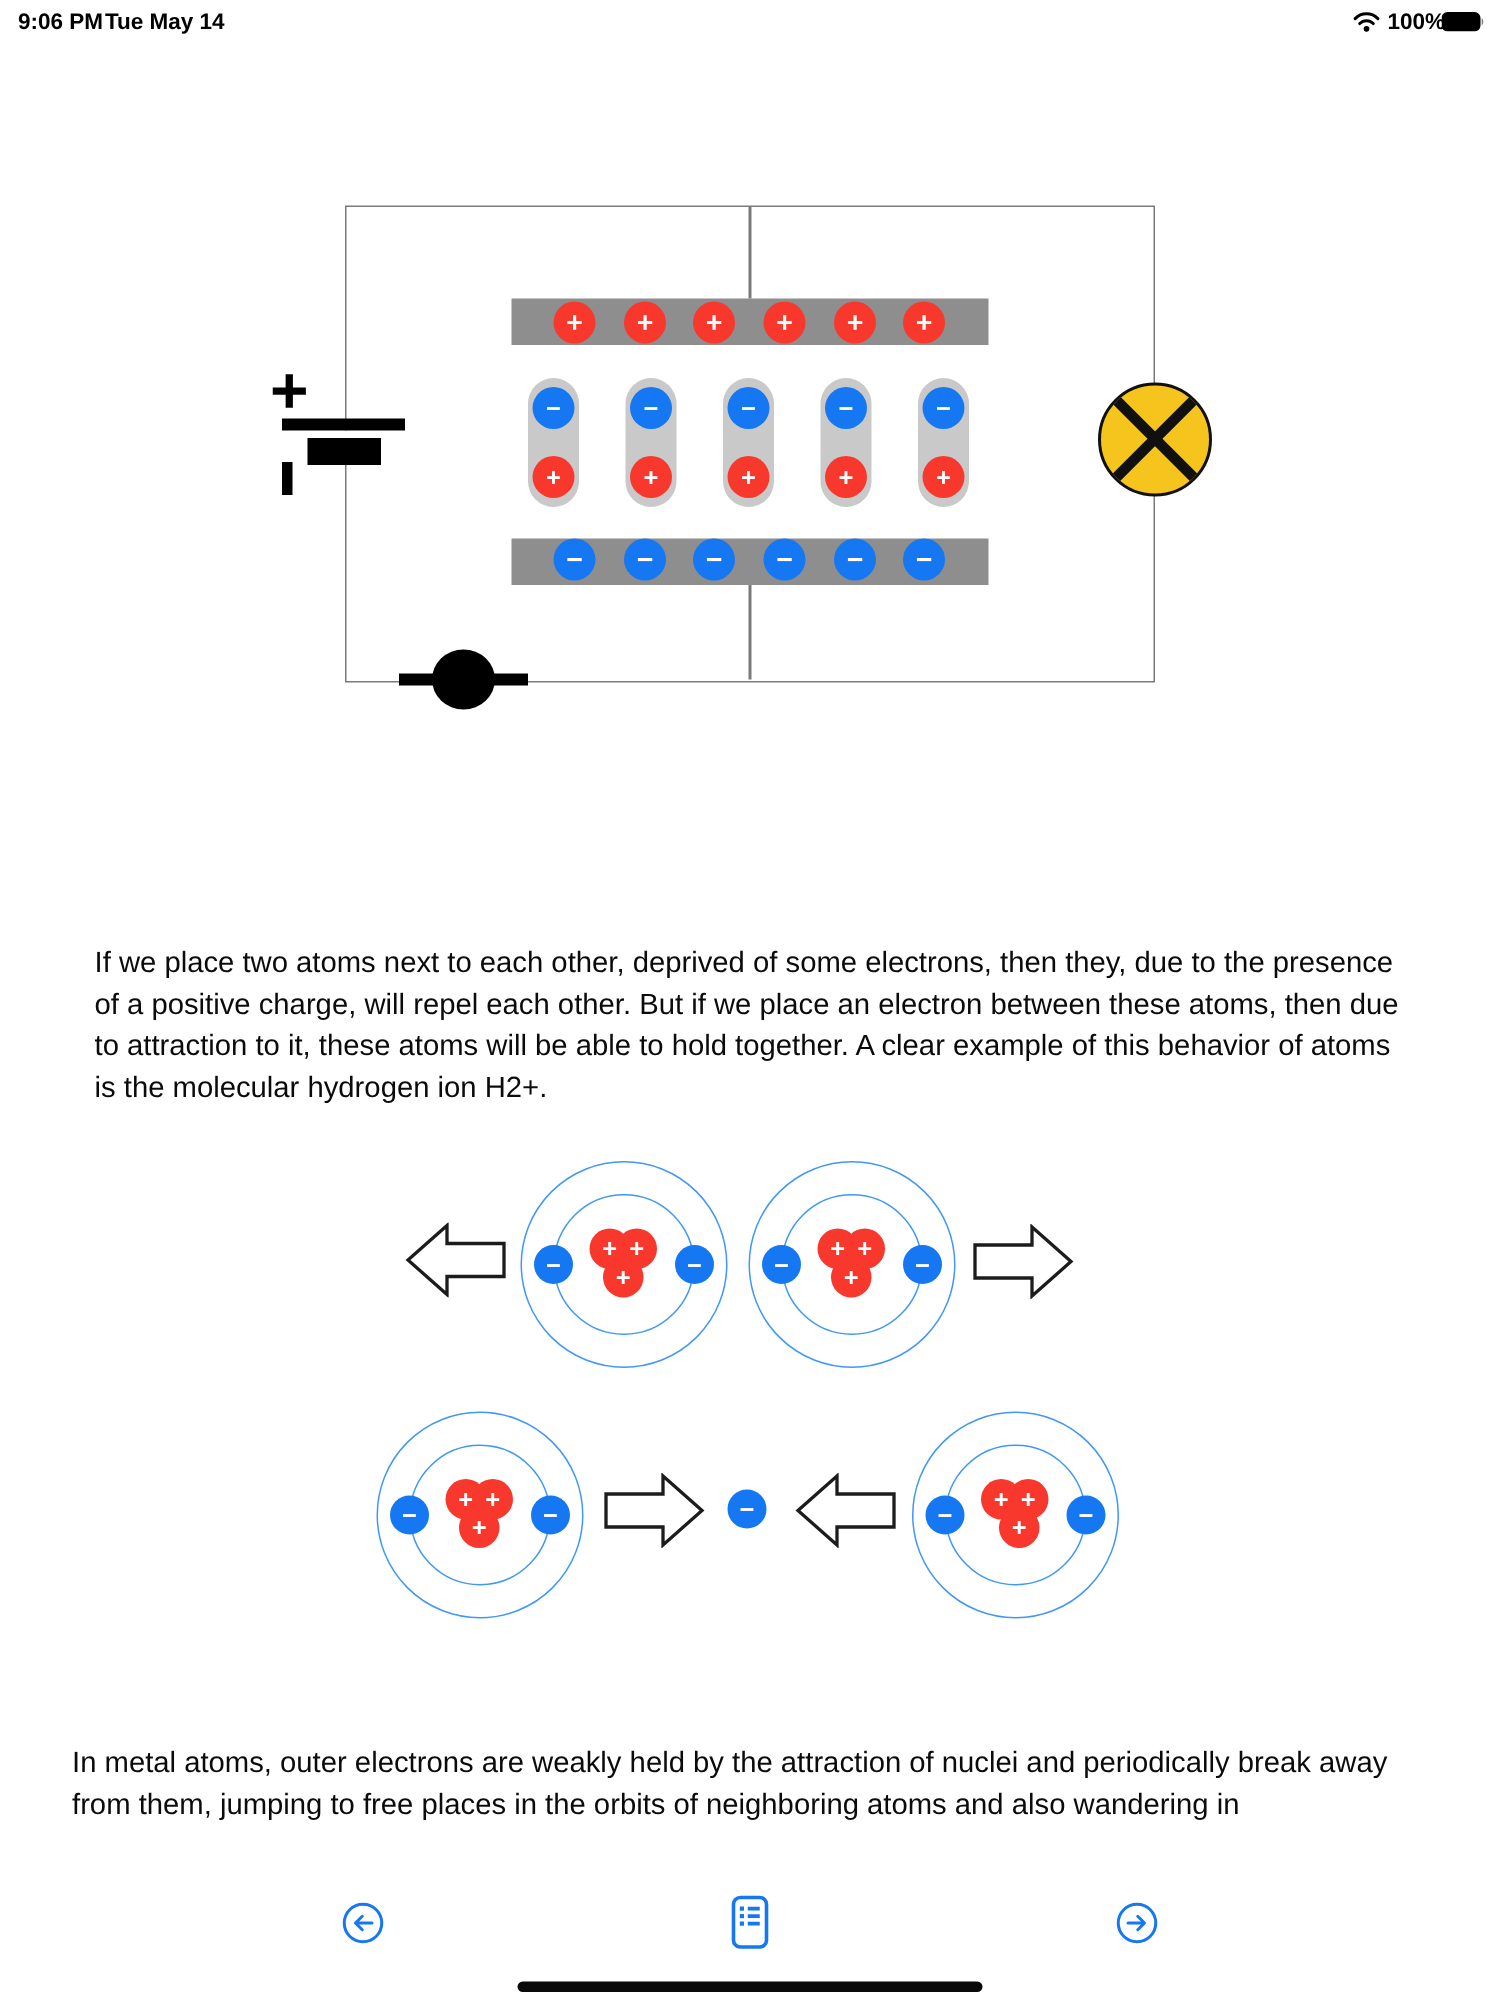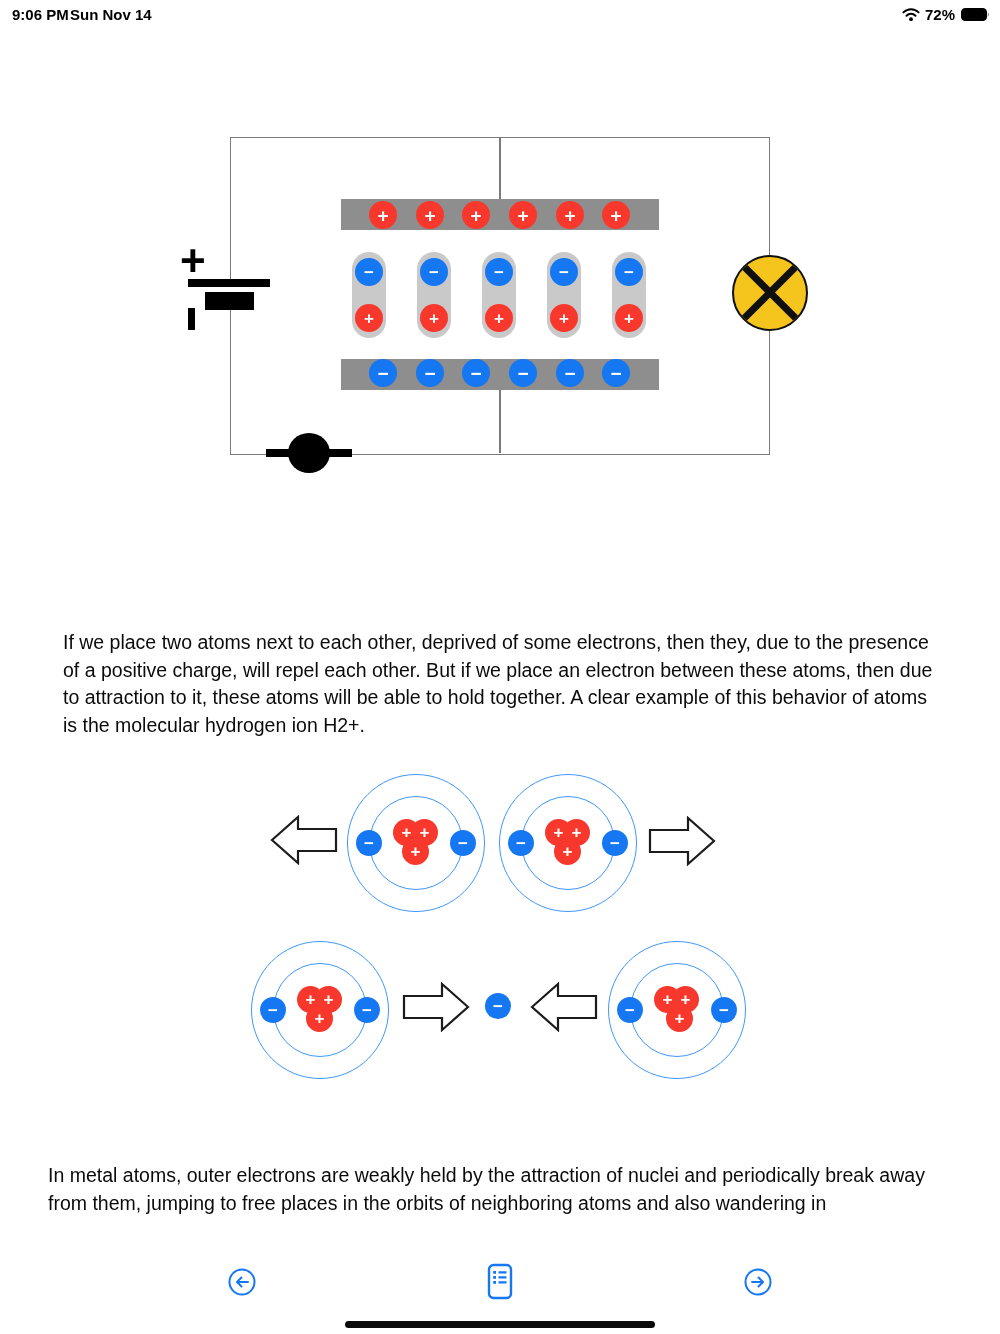--- a/index.html
+++ b/index.html
@@ -55,30 +55,30 @@
 
   svg { display:block; }
 </style>
 </head>
 <body>
 
 <div class="page">
 
   <div class="abs" style="left:0;top:0;width:1000px;height:30px;">
     <span class="abs status-text" style="left:12px;top:6px;">9:06 PM</span>
-    <span class="abs status-text" style="left:70px;top:6px;">Sun Nov 14</span>
+    <span class="abs status-text" style="left:70px;top:6px;">Tue May 14</span>
 
     <span class="abs" style="left:901px;top:7px;">
       <svg width="20" height="15" viewBox="0 0 20 15">
         <path d="M2.4 5.4 A10.6 10.6 0 0 1 17.6 5.4" fill="none" stroke="#000" stroke-width="2" stroke-linecap="round"></path>
         <path d="M5.5 8.7 A6.2 6.2 0 0 1 14.5 8.7" fill="none" stroke="#000" stroke-width="2" stroke-linecap="round"></path>
         <circle cx="10" cy="12.2" r="1.9" fill="#000"></circle>
       </svg>
     </span>
-    <span class="abs status-text" style="left:925px;top:6px;">72%</span>
+    <span class="abs status-text" style="left:925px;top:6px;">100%</span>
     <span class="abs" style="left:961px;top:8px;">
       <svg width="29" height="13" viewBox="0 0 29 13">
         <rect x="0.5" y="0.5" width="25" height="12" rx="3.5" fill="#000" stroke="#000"></rect>
         <path d="M26.8 4 A3.4 3.4 0 0 1 26.8 9 Z" fill="#000" opacity="0.5"></path>
       </svg>
     </span>
   </div>
 
 
   <div class="abs">

